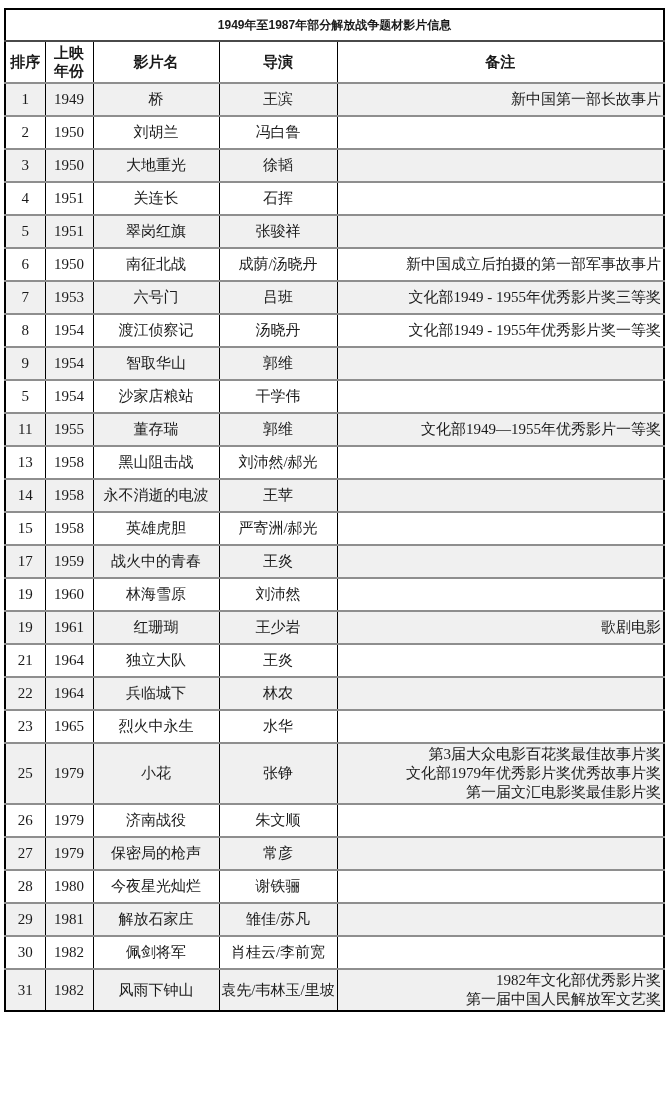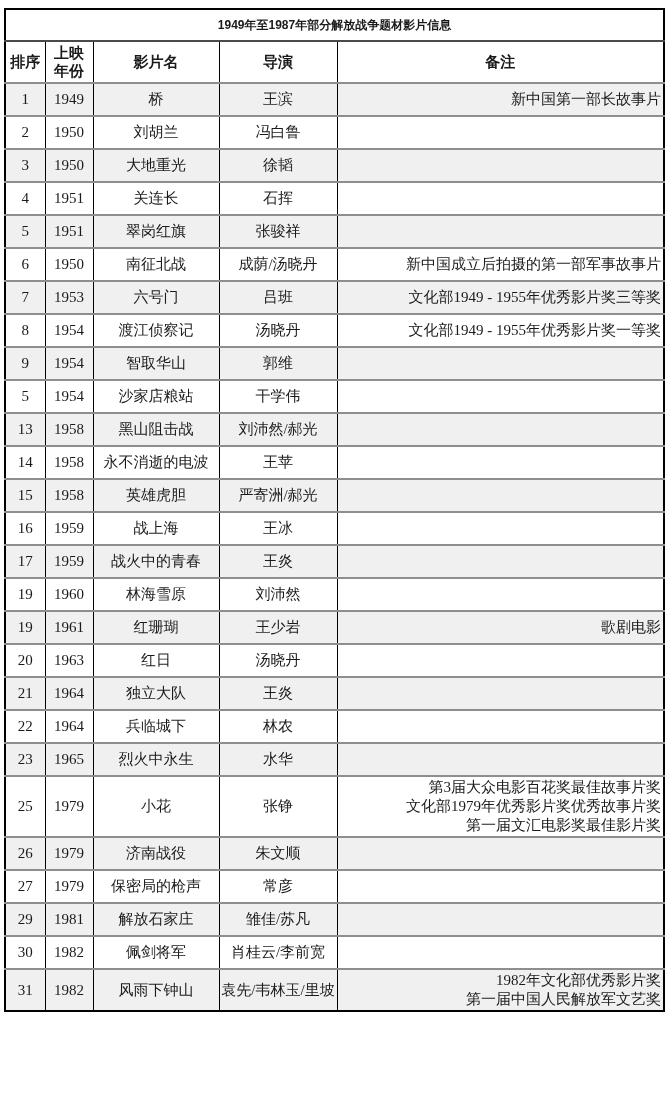--- a/index.html
+++ b/index.html
@@ -145,45 +145,45 @@
       <td class="remark-cell"></td>
     </tr>
         <tr>
       <td class="rank-cell">5</td>
       <td class="year-cell">1954</td>
       <td class="film-cell">沙家店粮站</td>
       <td class="director-cell">干学伟</td>
       <td class="remark-cell"></td>
     </tr>
         <tr>
+      <td class="rank-cell">11</td>
+      <td class="year-cell">1955</td>
+      <td class="film-cell">董存瑞</td>
+      <td class="director-cell">郭维</td>
+      <td class="remark-cell">文化部1949—1955年优秀影片一等奖</td>
+    </tr>
+        <tr>
       <td class="rank-cell">13</td>
       <td class="year-cell">1958</td>
       <td class="film-cell">黑山阻击战</td>
       <td class="director-cell">刘沛然/郝光</td>
       <td class="remark-cell"></td>
     </tr>
         <tr>
       <td class="rank-cell">14</td>
       <td class="year-cell">1958</td>
       <td class="film-cell">永不消逝的电波</td>
       <td class="director-cell">王苹</td>
       <td class="remark-cell"></td>
     </tr>
         <tr>
       <td class="rank-cell">15</td>
       <td class="year-cell">1958</td>
       <td class="film-cell">英雄虎胆</td>
       <td class="director-cell">严寄洲/郝光</td>
-      <td class="remark-cell"></td>
-    </tr>
-        <tr>
-      <td class="rank-cell">16</td>
-      <td class="year-cell">1959</td>
-      <td class="film-cell">战上海</td>
-      <td class="director-cell">王冰</td>
       <td class="remark-cell"></td>
     </tr>
         <tr>
       <td class="rank-cell">17</td>
       <td class="year-cell">1959</td>
       <td class="film-cell">战火中的青春</td>
       <td class="director-cell">王炎</td>
       <td class="remark-cell"></td>
     </tr>
         <tr>
@@ -192,27 +192,20 @@
       <td class="film-cell">林海雪原</td>
       <td class="director-cell">刘沛然</td>
       <td class="remark-cell"></td>
     </tr>
         <tr>
       <td class="rank-cell">19</td>
       <td class="year-cell">1961</td>
       <td class="film-cell">红珊瑚</td>
       <td class="director-cell">王少岩</td>
       <td class="remark-cell">歌剧电影</td>
-    </tr>
-        <tr>
-      <td class="rank-cell">20</td>
-      <td class="year-cell">1963</td>
-      <td class="film-cell">红日</td>
-      <td class="director-cell">汤晓丹</td>
-      <td class="remark-cell"></td>
     </tr>
         <tr>
       <td class="rank-cell">21</td>
       <td class="year-cell">1964</td>
       <td class="film-cell">独立大队</td>
       <td class="director-cell">王炎</td>
       <td class="remark-cell"></td>
     </tr>
         <tr>
       <td class="rank-cell">22</td>
@@ -245,20 +238,27 @@
       <td class="remark-cell"></td>
     </tr>
         <tr>
       <td class="rank-cell">27</td>
       <td class="year-cell">1979</td>
       <td class="film-cell">保密局的枪声</td>
       <td class="director-cell">常彦</td>
       <td class="remark-cell"></td>
     </tr>
         <tr>
+      <td class="rank-cell">28</td>
+      <td class="year-cell">1980</td>
+      <td class="film-cell">今夜星光灿烂</td>
+      <td class="director-cell">谢铁骊</td>
+      <td class="remark-cell"></td>
+    </tr>
+        <tr>
       <td class="rank-cell">29</td>
       <td class="year-cell">1981</td>
       <td class="film-cell">解放石家庄</td>
       <td class="director-cell">雏佳/苏凡</td>
       <td class="remark-cell"></td>
     </tr>
         <tr>
       <td class="rank-cell">30</td>
       <td class="year-cell">1982</td>
       <td class="film-cell">佩剑将军</td>

